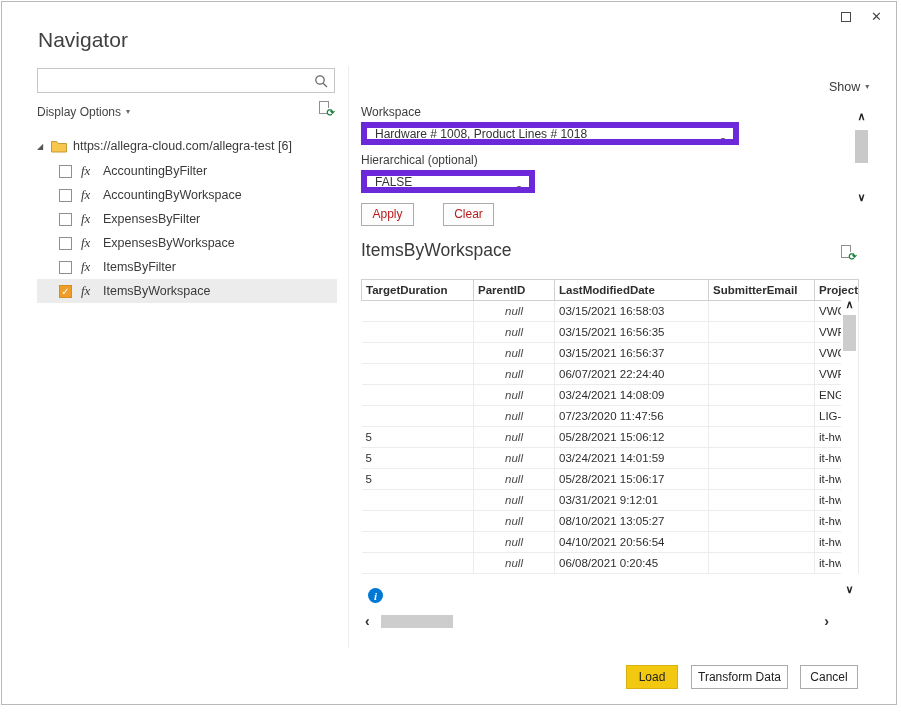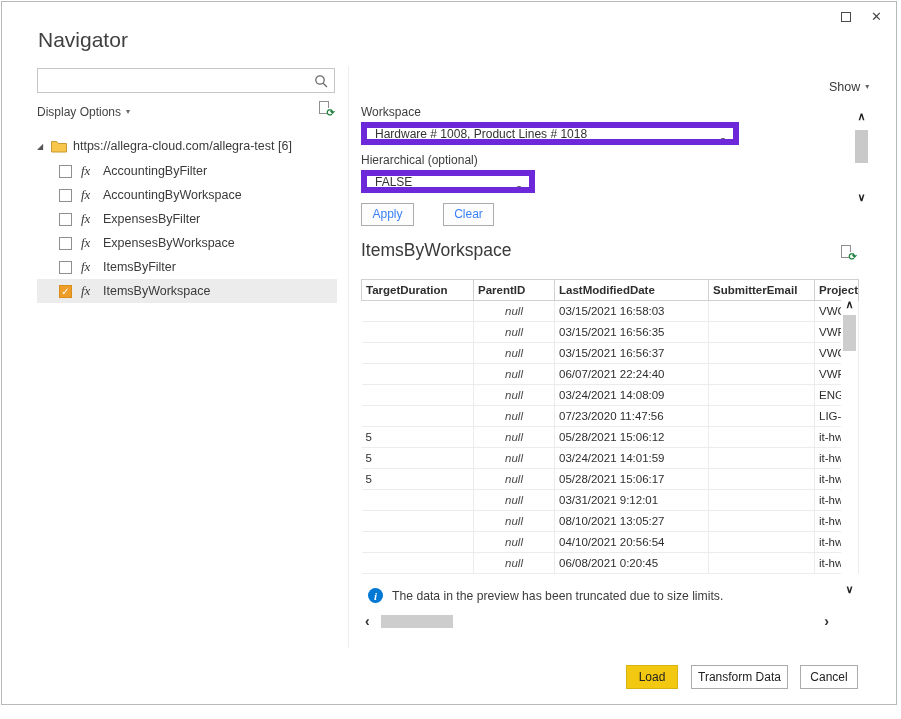--- a/index.html
+++ b/index.html
@@ -41,21 +41,21 @@
 
   .panel-divider { position: absolute; left: 346px; top: 64px; width: 1px; height: 582px; background: #ededed; }
 
   
   .show-menu { position: absolute; left: 827px; top: 78px; font-size: 12.5px; color: #3a3a3a; display: flex; align-items: center; gap: 5px; }
 
   .field-label { position: absolute; font-size: 12px; color: #3d3d3d; }
   .dropdown { position: absolute; height: 23px; border: 6px solid #6d28d9; background: #fff; font-size: 12px; color: #333; display: flex; align-items: center; padding: 0 22px 0 8px; white-space: nowrap; overflow: hidden; }
   .dropdown .caret { position: absolute; right: 8px; top: 8px; }
 
-  .btn { position: absolute; height: 23px; border: 1px solid #ababab; background: #fdfdfd; font-size: 12px; color: #3b82f6; text-align: center; line-height: 21px; }
+  .btn { position: absolute; height: 23px; border: 1px solid #ababab; background: #fdfdfd; font-size: 12px; color: #b91c1c; text-align: center; line-height: 21px; }
 
   .panel-vscroll { position: absolute; left: 851px; top: 109px; width: 17px; height: 92px; }
   .panel-vscroll .sb-up { position: absolute; top: 0; left: 0; width: 100%; text-align: center; }
   .panel-vscroll .sb-thumb { position: absolute; top: 19px; left: 2px; width: 13px; height: 33px; background: #c9c9c9; }
   .panel-vscroll .sb-down { position: absolute; bottom: 0; left: 0; width: 100%; text-align: center; }
   .sb-chevron { font-size: 11px; font-weight: bold; color: #222; line-height: 1; }
 
   .preview-title { position: absolute; left: 359px; top: 238px; font-size: 17.5px; color: #3a3a3a; }
   .pv-refresh { position: absolute; left: 839px; top: 243px; }
 
@@ -307,21 +307,20 @@
   </table>
 
   <div class="preview-vscroll">
     <span class="sb-up sb-chevron">∧</span>
     <span class="sb-thumb"></span>
     <span class="sb-down sb-chevron">∨</span>
   </div>
 
   <div class="truncation-row">
     <span class="info-icon">i</span>
-    <span class="truncation-text">The data in the preview has been truncated due to size limits.</span>
   </div>
 
   <div class="preview-hscroll">
     <span class="sb-left hchevron">‹</span>
     <span class="sb-thumb"></span>
     <span class="sb-right hchevron">›</span>
   </div>
 
   <div class="footer-btn load-btn">Load</div>
   <div class="footer-btn transform-btn">Transform Data</div>

